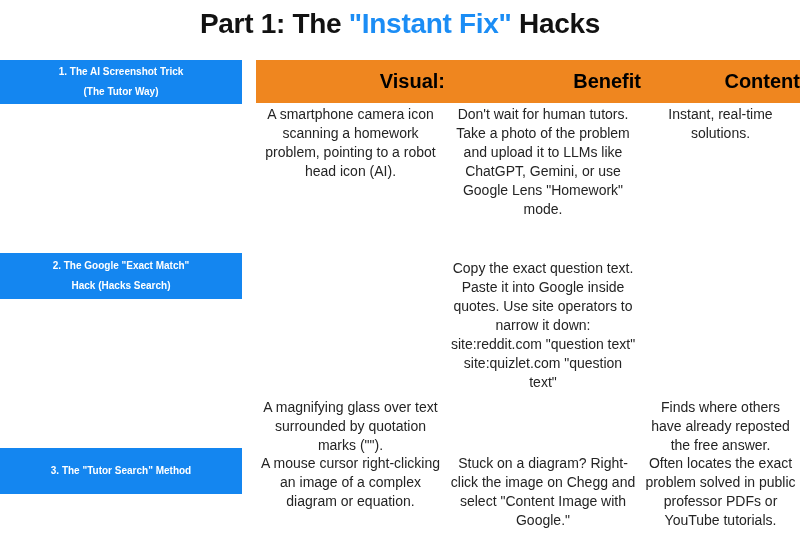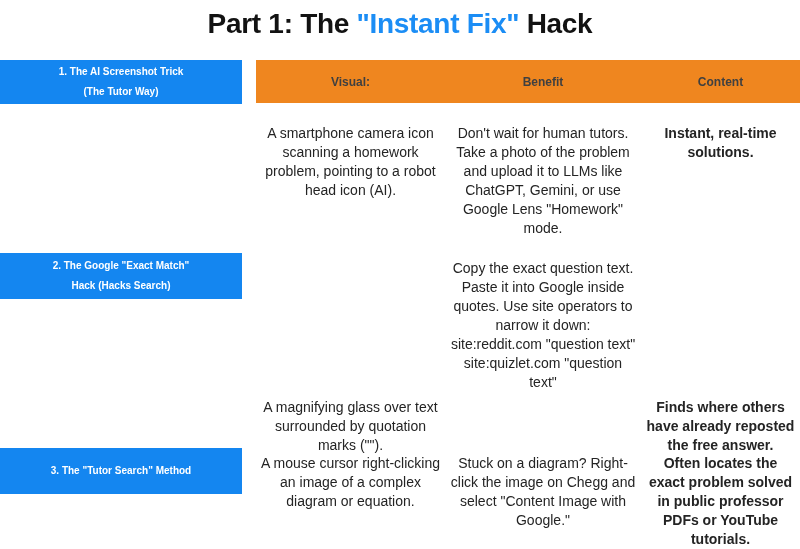--- a/index.html
+++ b/index.html
@@ -60,45 +60,45 @@
   .band-row2 .label-box, .band-row3 .label-box { min-height: 46px; }
   .header-bar {
     grid-column: 3 / 6;
     background: var(--orange);
     height: 43px;
     display: grid;
     grid-template-columns: 189px 196px 159px;
     align-items: center;
   }
   .header-cell {
-    text-align: center;
+    text-align: right;
     font-weight: bold;
-    font-size: 12px;
-    color: #404040;
+    font-size: 20px;
+    color: #000000;
   }
   .cell {
     font-size: 14px;
     line-height: 19px;
     color: var(--text);
     text-align: center;
     padding: 6px 4px 0 4px;
     white-space: pre-line;
   }
   .col-visual  { grid-column: 3; }
   .col-content { grid-column: 4; }
-  .col-benefit { grid-column: 5; font-weight: bold; }
-  .band-row1 .cell { padding-top: 20px; }
+  .col-benefit { grid-column: 5; }
+  .band-row1 .cell { padding-top: 1px; }
 </style>
 </head>
 <body>
 
 <div class="page">
 
   <div class="title">
-    <span>Part 1: The </span><span class="hl">"Instant Fix"</span><span> Hack</span>
+    <span>Part 1: The </span><span class="hl">"Instant Fix"</span><span> Hacks</span>
   </div>
 
   <div class="band band-header">
     <div class="label-box">
       <div>1. The AI Screenshot Trick</div>
       <div>(The Tutor Way)</div>
     </div>
     <div class="header-bar">
       <div class="header-cell">Visual:</div>
       <div class="header-cell">Benefit</div>

